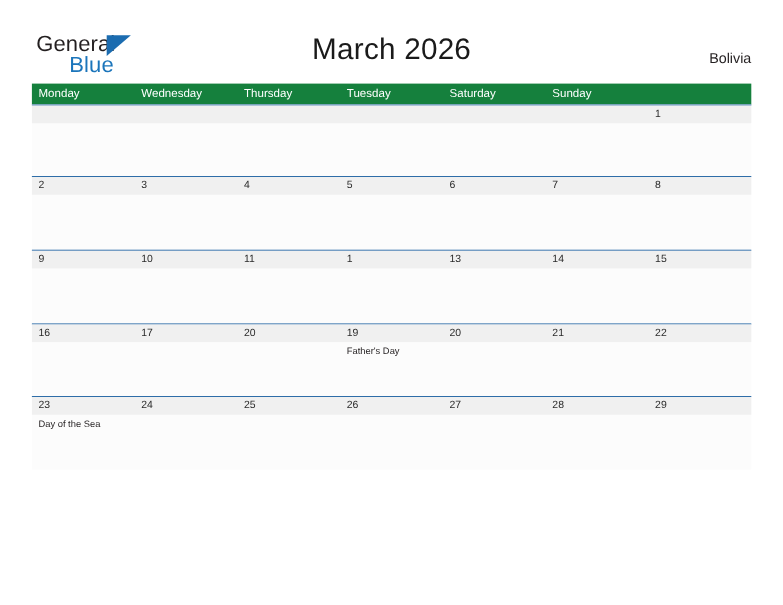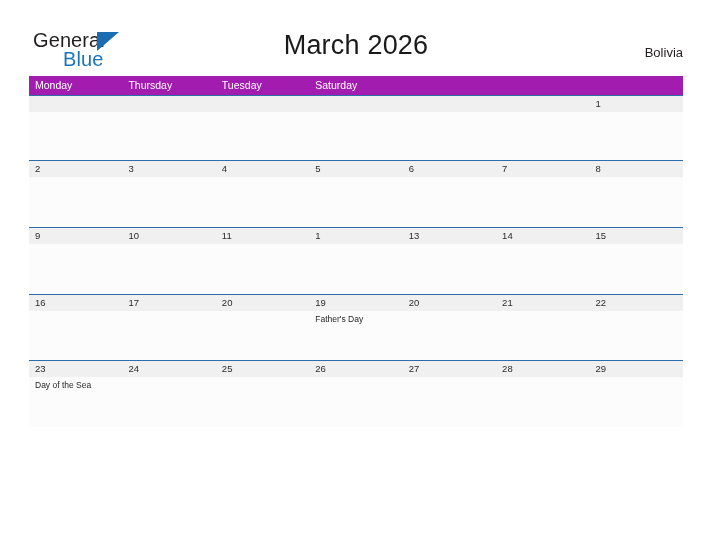--- a/index.html
+++ b/index.html
@@ -90,21 +90,21 @@
     position: absolute;
     left: 29px;
     top: 76px;
     width: 654px;
   }
 
   .weekday-row {
     display: flex;
     width: 654px;
     height: 19px;
-    background: #a21caf;
+    background: #15803d;
   }
   .weekday {
     flex: 0 0 93.43px;
     box-sizing: border-box;
     padding-left: 6px;
     color: #ffffff;
     font-size: 10.5px;
     line-height: 19px;
     white-space: nowrap;
     overflow: hidden;
@@ -173,23 +173,25 @@
     <div class="cal-title">March 2026</div>
 
     <div class="cal-region">Bolivia</div>
 
   </div>
 
   <div class="cal">
 
     <div class="weekday-row">
       <div class="weekday">Monday</div>
+      <div class="weekday">Wednesday</div>
       <div class="weekday">Thursday</div>
       <div class="weekday">Tuesday</div>
       <div class="weekday">Saturday</div>
+      <div class="weekday">Sunday</div>
     </div>
 
     <div class="week week-1">
       <div class="datebar">
         <div class="daycell"></div>
         <div class="daycell"></div>
         <div class="daycell"></div>
         <div class="daycell"></div>
         <div class="daycell"></div>
         <div class="daycell"></div>

